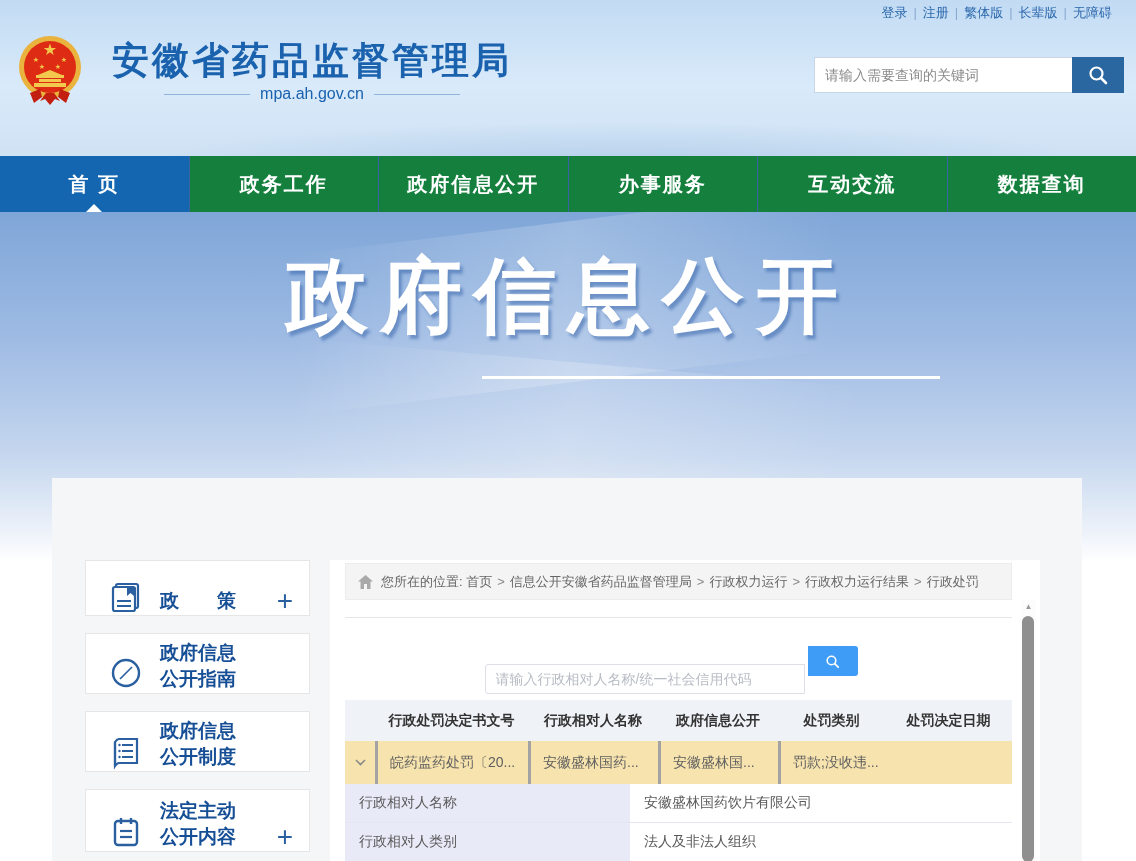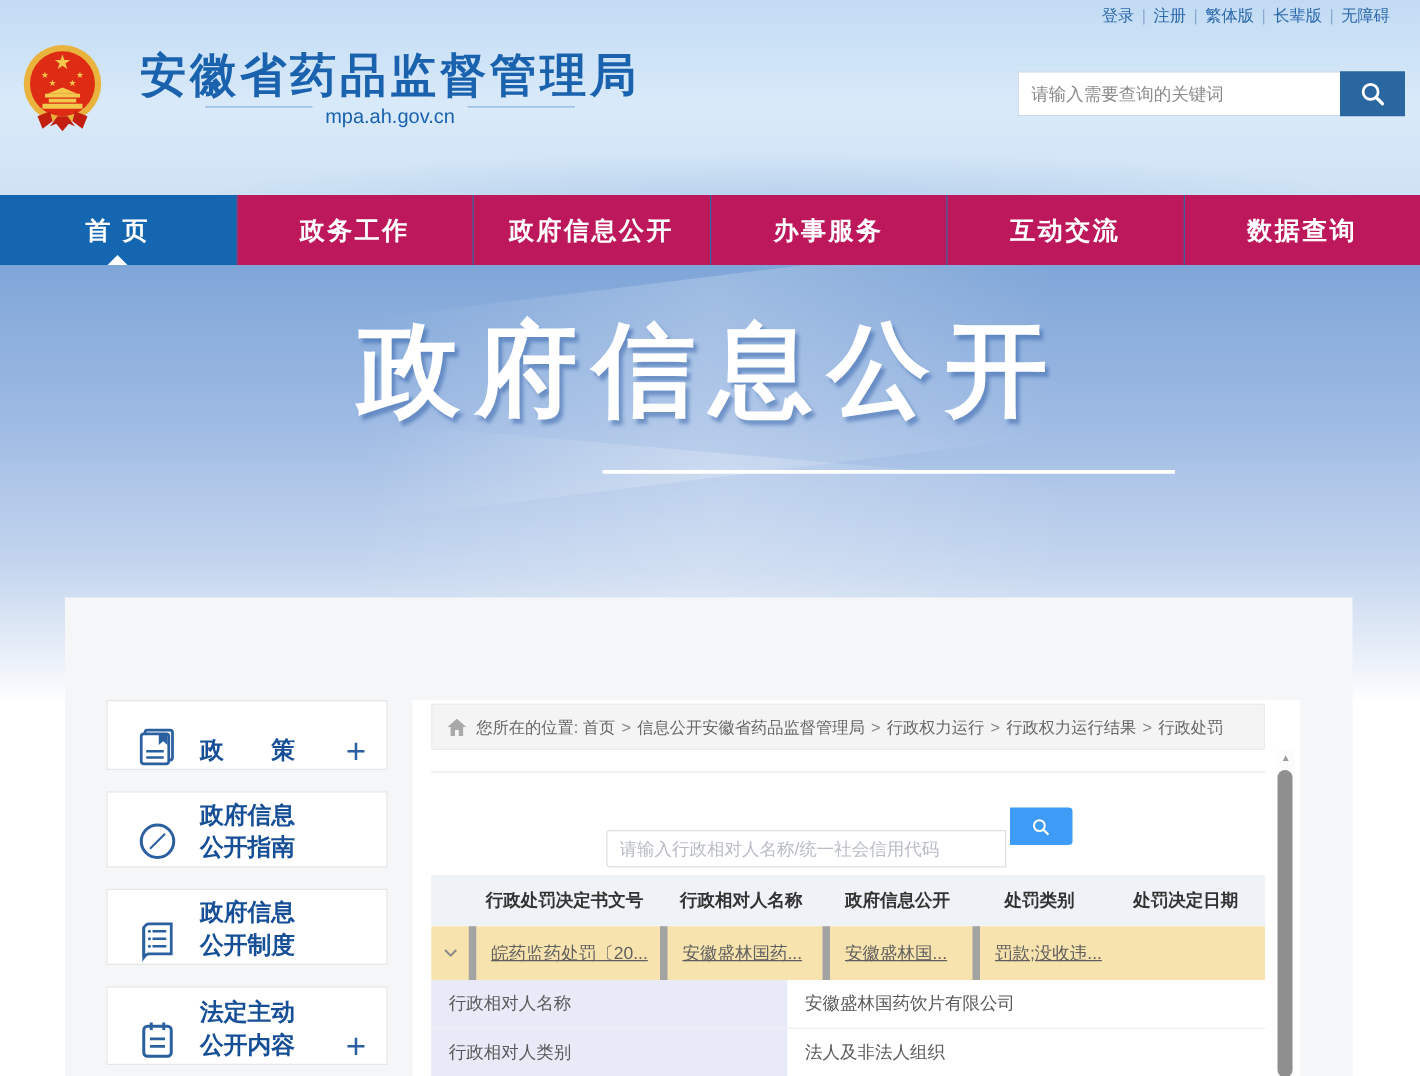--- a/index.html
+++ b/index.html
@@ -17,33 +17,33 @@
     background:radial-gradient(60% 100% at 55% 100%, rgba(150,185,225,.45), rgba(150,185,225,0) 70%);
   }
   .topbar { position:absolute; top:4px; right:24px; font-size:13px; color:#2b67ac; }
   .topbar a { color:#2b67ac; text-decoration:none; cursor:pointer; }
   .topbar .sep { color:#8aa9cf; margin:0 6px; }
 
   .brand { position:absolute; left:18px; top:33px; display:flex; align-items:center; }
   .emblem { width:64px; height:78px; }
   .brand-text { margin-left:30px; }
   .site-name { font-size:37px; font-weight:bold; color:#1a62ae; letter-spacing:3px; line-height:1.1; }
-  .site-domain { display:flex; align-items:flex-start; justify-content:center; margin-top:4px; color:#1a62ae; font-size:16px; }
+  .site-domain { display:flex; align-items:center; justify-content:center; margin-top:4px; color:#1a62ae; font-size:16px; }
   .site-domain .dash { display:inline-block; width:86px; height:1px; background:#8fb4dd; margin:0 10px; }
 
   .hsearch { position:absolute; right:12px; top:57px; display:flex; }
   .hsearch input {
     width:258px; height:36px; border:1px solid #c6d6e7; border-right:none; background:#fff;
     padding:13px 10px; font-size:14px; color:#333; outline:none; font-family:inherit;
   }
   .hsearch input::placeholder { color:#8b8b8b; }
   .hsearch button { width:52px; height:36px; background:#2a669f; border:none; cursor:pointer; display:flex; align-items:center; justify-content:center; }
 
   
-  .nav { position:absolute; top:156px; left:0; width:1136px; height:56px; background:#be185d; display:flex; }
+  .nav { position:absolute; top:156px; left:0; width:1136px; height:56px; background:#15803d; display:flex; }
   .nav-item {
     position:relative; flex:1; display:flex; align-items:center; justify-content:center;
     color:#fff; font-size:20px; font-weight:bold; letter-spacing:2px; cursor:pointer;
   }
   .nav-item + .nav-item { border-left:1px solid #38659f; }
   .nav-item.active { background:#1566b0; }
   .nav-item.active::after {
     content:""; position:absolute; bottom:0; left:50%; margin-left:-8px;
     border-left:8px solid transparent; border-right:8px solid transparent; border-bottom:8px solid #fff;
   }
@@ -107,21 +107,21 @@
   }
 
   .tbl { position:absolute; left:15px; top:140px; width:667px; font-size:14px; }
   .trow { display:flex; }
   .thead { height:41px; background:#eff2f6; color:#333; font-weight:bold; }
   .thead .tc { display:flex; align-items:center; justify-content:center; }
   .c0{width:30px;} .c1{width:153px;} .c2{width:130px;} .c3{width:120px;} .c4{width:107px;} .c5{width:127px;}
   .hl { height:43px; background:#f7e3ae; color:#5f5f5f; }
   .hl .tc { display:flex; align-items:center; padding-left:12px; white-space:nowrap; overflow:hidden; }
   .hl .tc.center { justify-content:center; padding-left:0; }
-  .hl .tc + .tc { border-left:6px solid #a3a3a3;text-decoration:underline; }
+  .hl .tc + .tc { border-left:3px solid #a3a3a3; }
   .detail { height:39px; border-bottom:1px solid #e4e7f0; color:#5a5a5a; }
   .detail .dlabel { width:285px; background:#e9eaf8; display:flex; align-items:center; padding-left:14px; }
   .detail .dvalue { flex:1; background:#fff; display:flex; align-items:center; padding-left:14px; }
 
   
   .scrollbar { position:absolute; left:1021px; top:600px; width:15px; height:261px; background:#fcfcfc; }
   .scroll-up { position:absolute; top:2px; left:0; width:15px; text-align:center; font-size:8px; color:#9a9a9a; cursor:pointer; }
   .scroll-thumb { position:absolute; top:16px; left:1px; width:12px; height:246px; background:#8f8f8f; border-radius:6px; cursor:pointer; }
 </style>
 </head>

